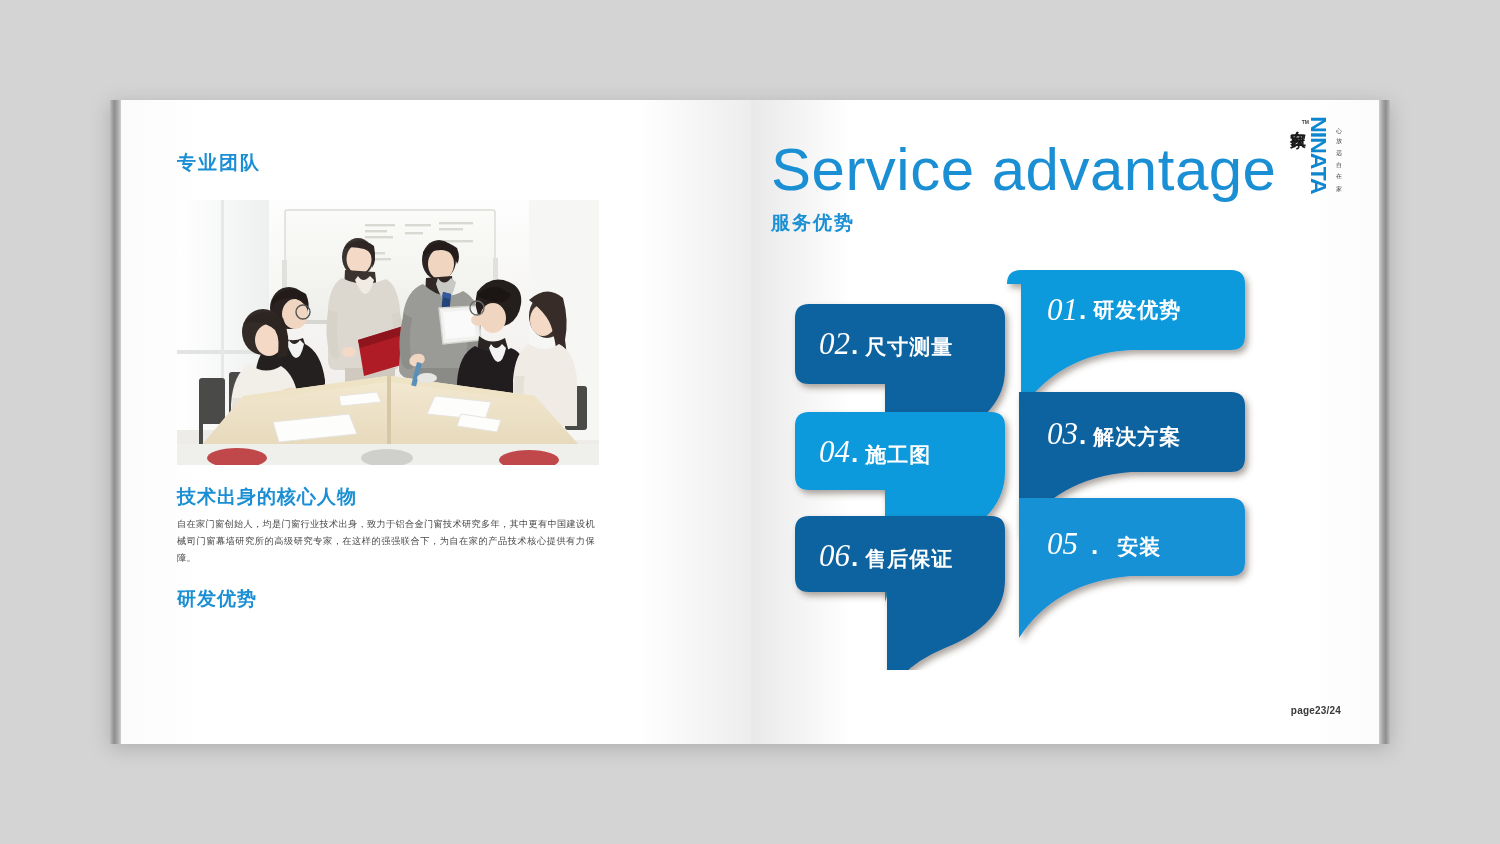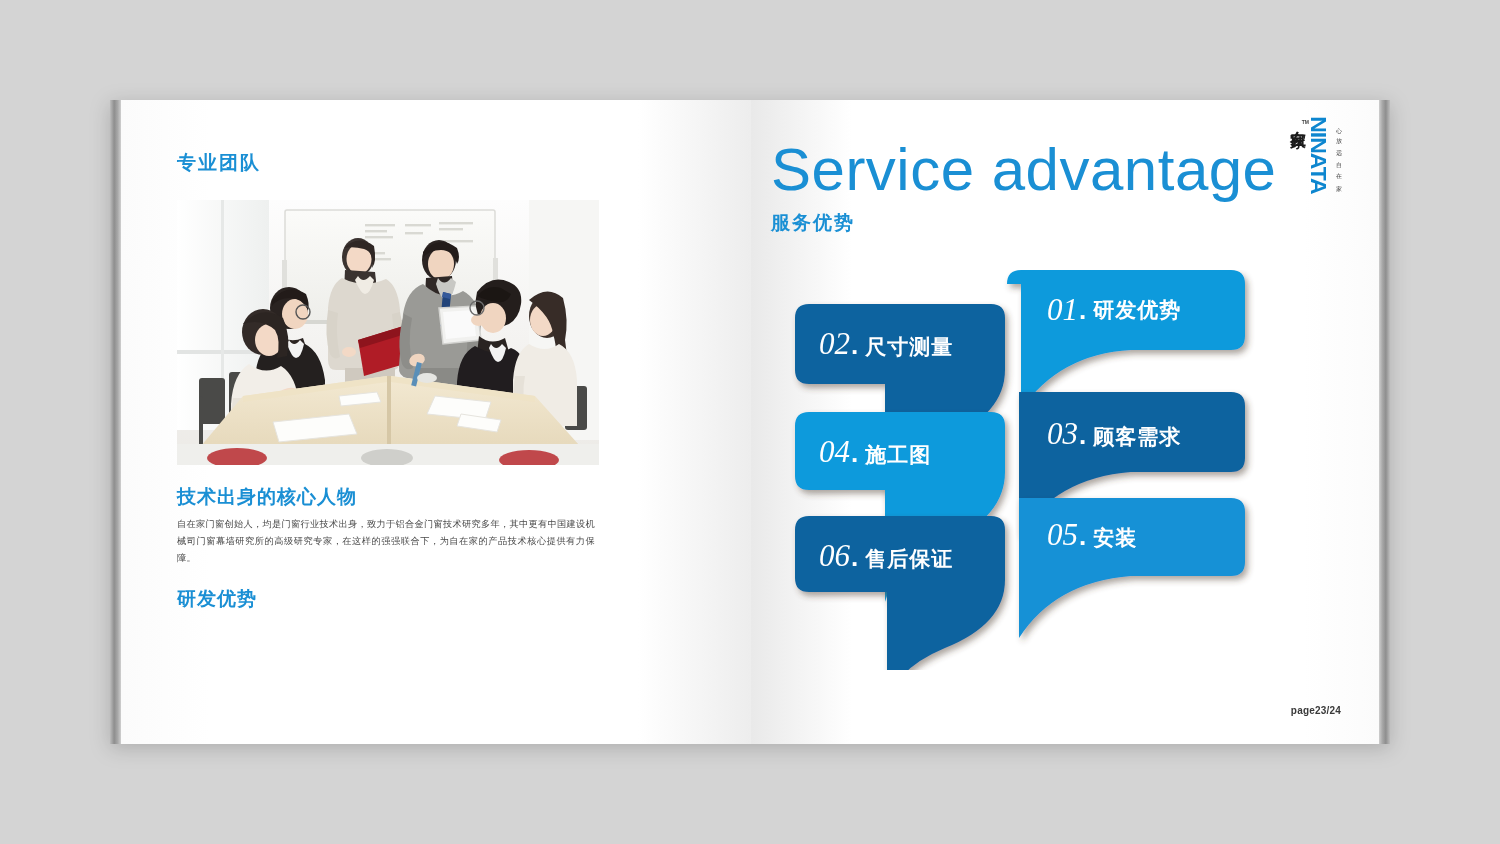--- a/index.html
+++ b/index.html
@@ -419,30 +419,30 @@
 
           <div class="callout-label" style="left:30px; top:56px;">
             <span class="callout-num">02</span>
             <span class="callout-dot">.</span>
             <span class="callout-txt">尺寸测量</span>
           </div>
 
           <div class="callout-label" style="left:258px; top:146px;">
             <span class="callout-num">03</span>
             <span class="callout-dot">.</span>
-            <span class="callout-txt">顾客需求</span>
+            <span class="callout-txt">解决方案</span>
           </div>
 
           <div class="callout-label" style="left:30px; top:164px;">
             <span class="callout-num">04</span>
             <span class="callout-dot">.</span>
             <span class="callout-txt">施工图</span>
           </div>
 
-          <div class="callout-label" style="left:258px; top:247px;">
+          <div class="callout-label" style="left:258px; top:256px;gap:12px;">
             <span class="callout-num">05</span>
             <span class="callout-dot">.</span>
             <span class="callout-txt">安装</span>
           </div>
 
           <div class="callout-label" style="left:30px; top:268px;">
             <span class="callout-num">06</span>
             <span class="callout-dot">.</span>
             <span class="callout-txt">售后保证</span>
           </div>

